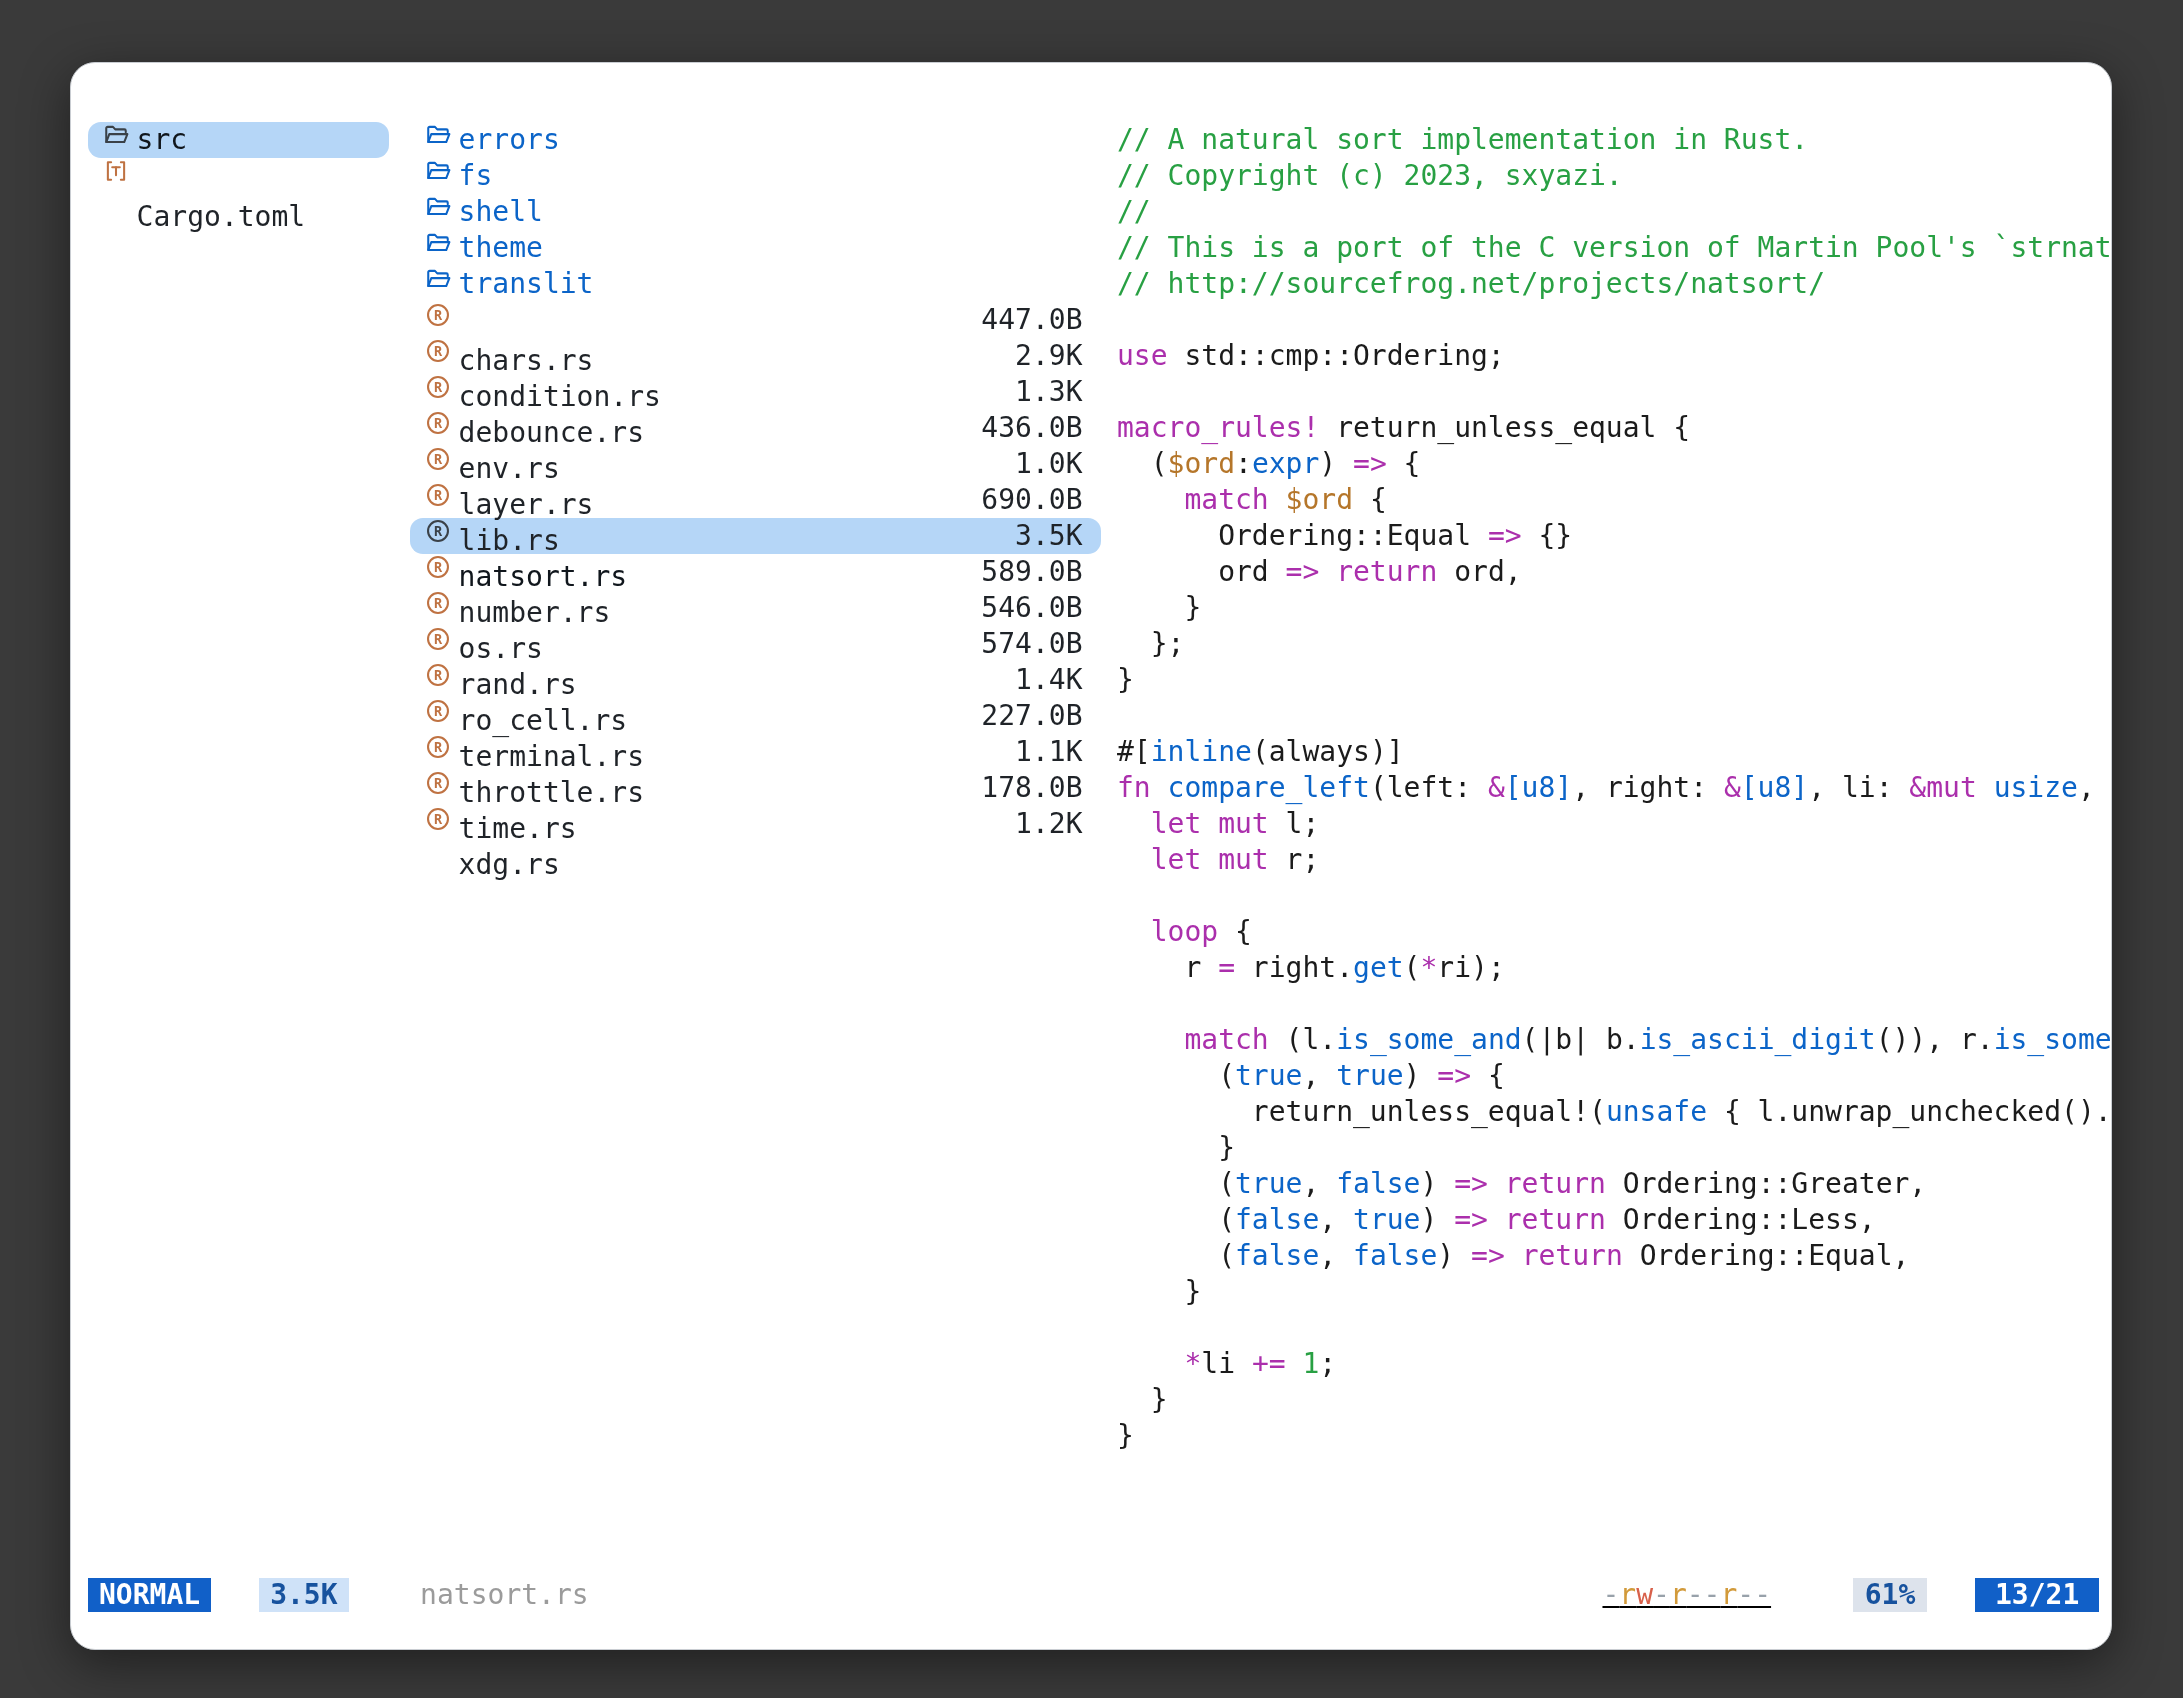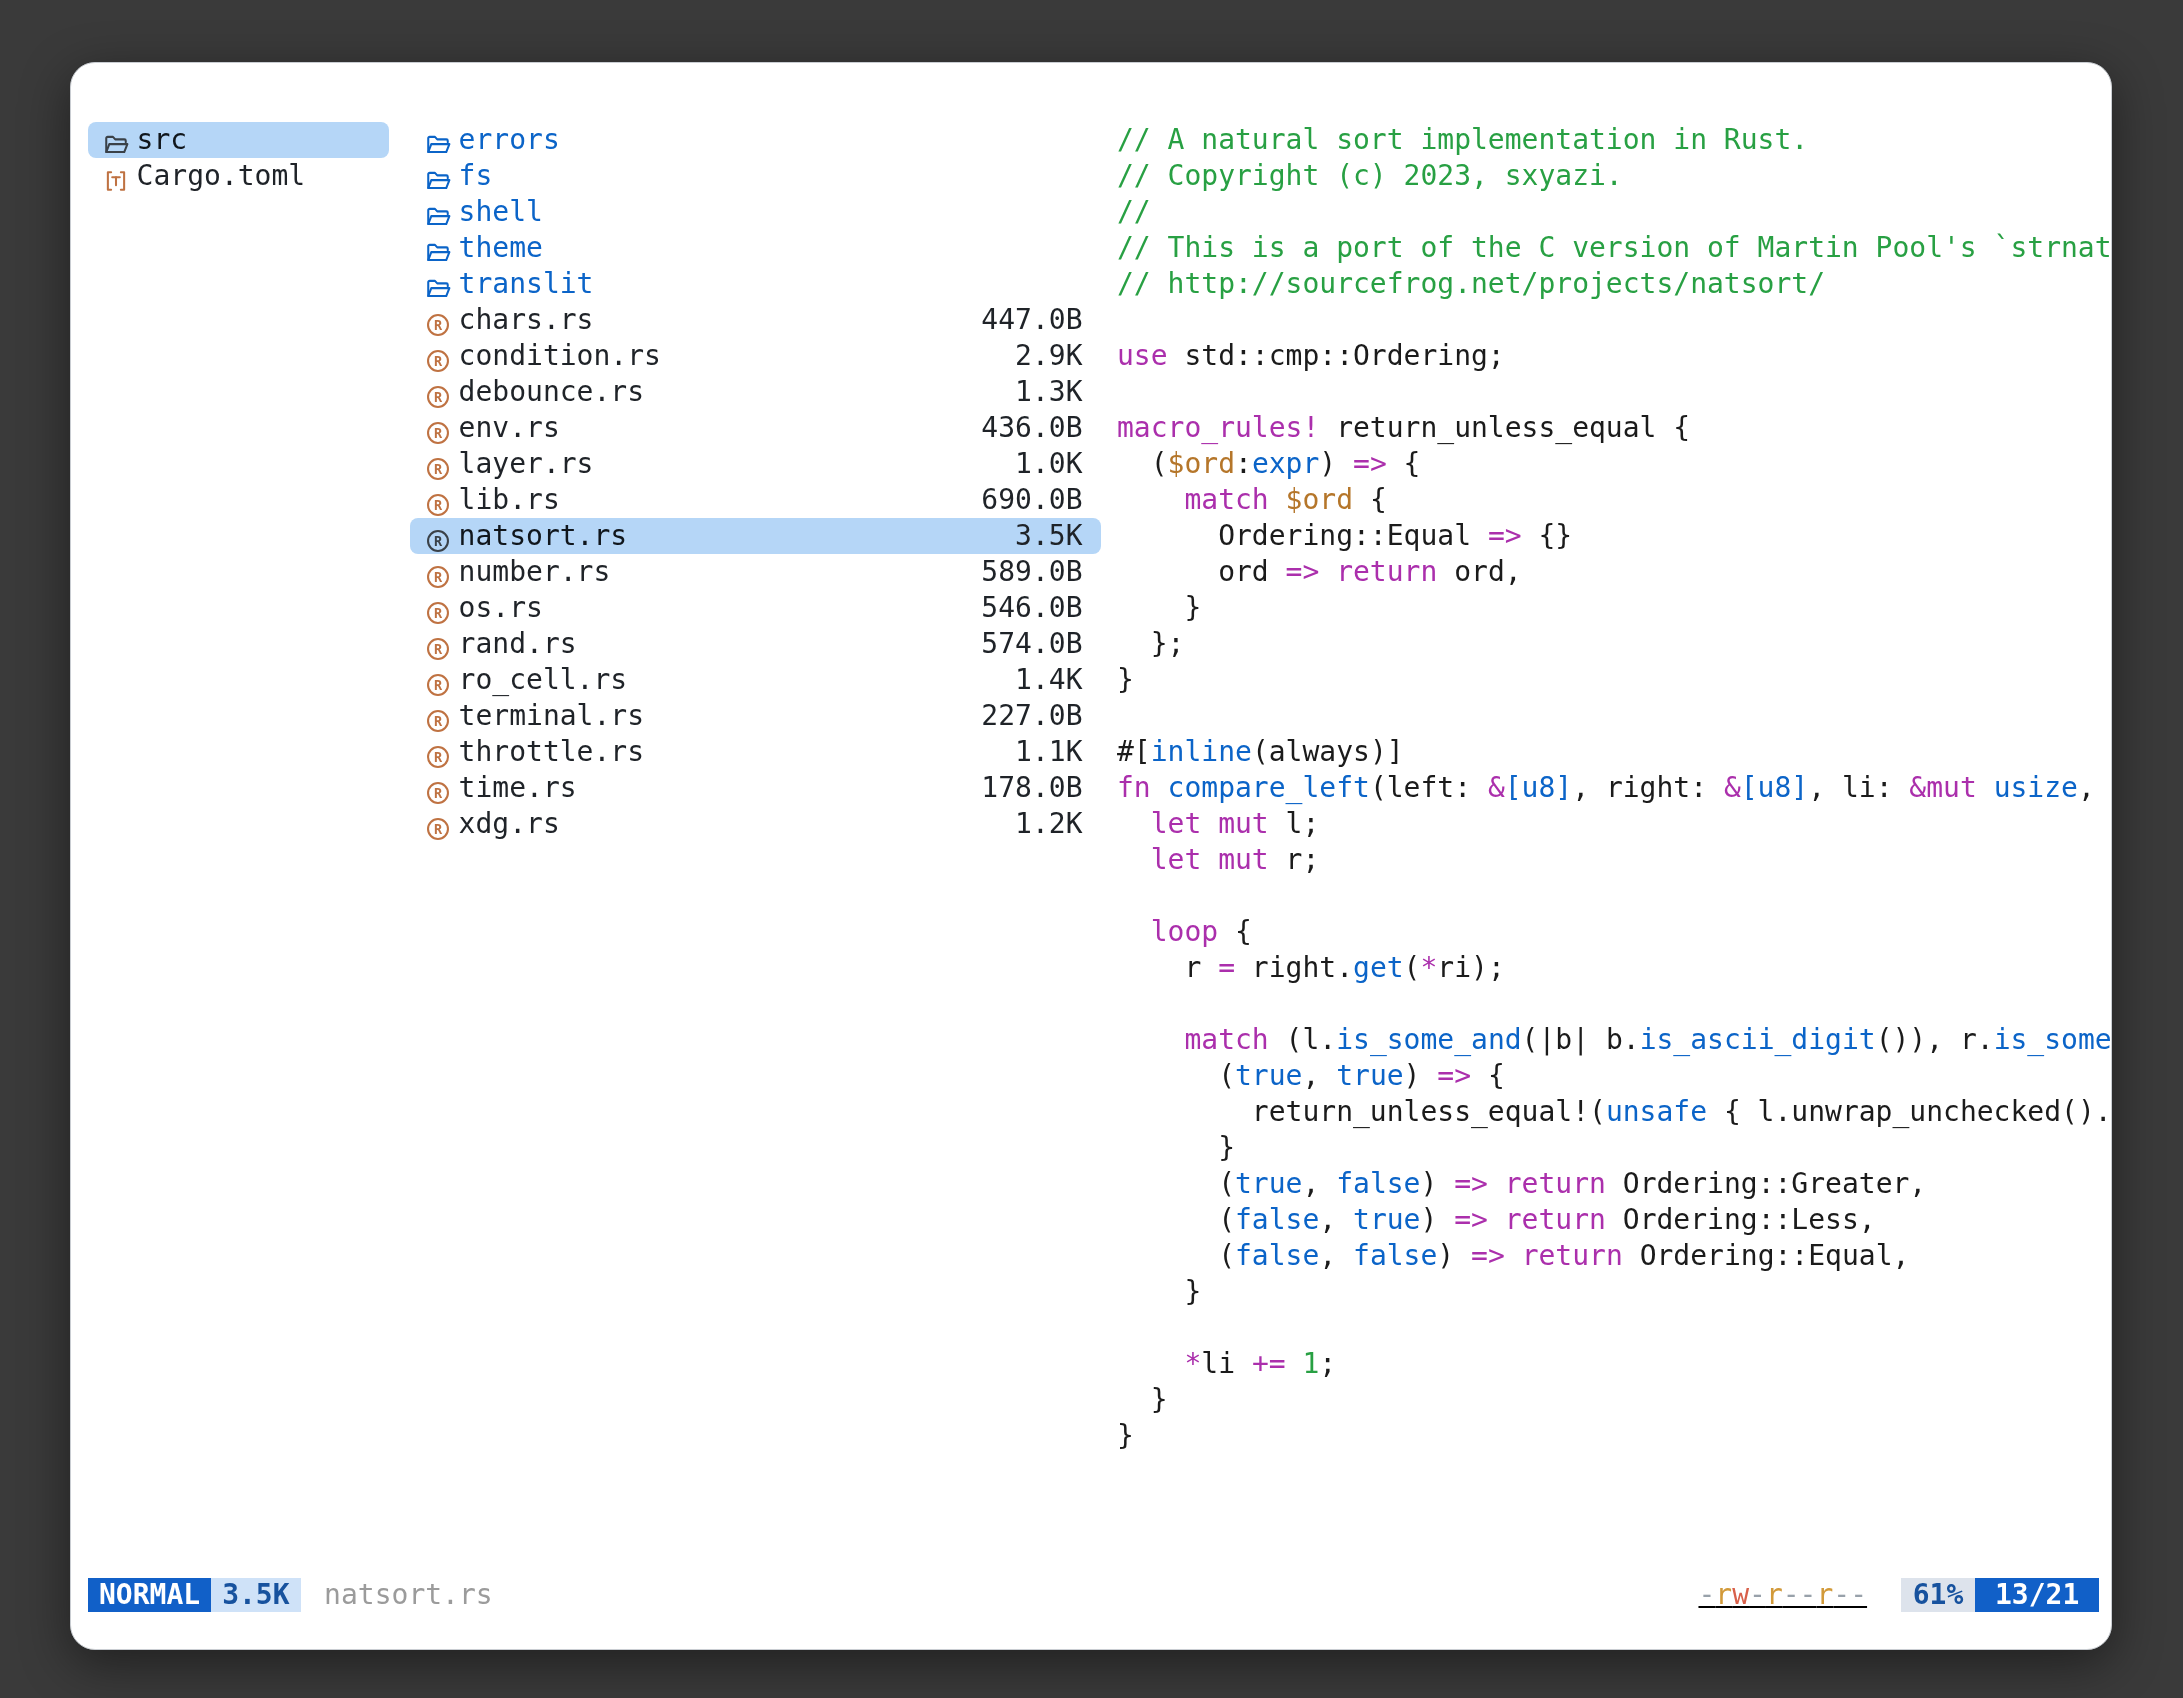--- a/index.html
+++ b/index.html
@@ -15,36 +15,36 @@
   *{margin:0;padding:0;box-sizing:border-box;}
   html,body{width:2183px;height:1698px;overflow:hidden;}
   body{background:var(--desktop-bg);font-family:"DejaVu Sans Mono",monospace;position:relative;}
   .window{position:absolute;left:70px;top:62px;width:2042px;height:1588px;
     background:var(--window-bg);border:1.7px solid var(--window-border);border-radius:25px;
     overflow:hidden;box-shadow:0 13.4px 50px rgba(0,0,0,.45);}
   .pane{position:absolute;top:59px;font-size:28px;line-height:36px;color:var(--syn-default);}
   .pane-parent{left:17px;width:301px;}
   .pane-current{left:339px;width:691px;}
   .pane-preview{left:1046px;width:996px;height:1440px;overflow:hidden;}
-  .row{display:flex;align-items:flex-end;height:36px;padding:0 18.5px 0 15px;border-radius:8px;}
+  .row{display:flex;align-items:flex-start;height:36px;padding:0 18.5px 0 15px;border-radius:13px;}
   .row .icon{width:26px;height:26px;margin-right:7.6px;flex:none;display:block;}
   .row .icon svg{width:100%;height:100%;display:block;}
   .row .name{white-space:pre;}
   .row .fsize{margin-left:auto;color:var(--text);}
   .row.dir .name,.row.dir .icon{color:var(--dir-blue);}
   .row.file .name{color:var(--text);margin-top:41px;}
   .row.file .icon{color:var(--rust-orange);}
   .row.selected{background:var(--sel-bg);}
   .row.selected .name{color:var(--sel-fg);}
   .row.selected .icon{color:var(--sel-icon);}
   .code-line{height:36px;line-height:36px;white-space:pre;font-size:28px;}
   .t-c{color:var(--syn-comment);text-align:center;} .t-k{color:var(--syn-keyword);} .t-b{color:var(--syn-blue);}
   .t-v{color:var(--syn-orange);text-align:right;} .t-n{color:var(--syn-number);} .t-d{color:var(--syn-default);}
   .statusbar{position:absolute;left:17px;right:11.7px;top:1515px;height:34px;
-    display:flex;align-items:center;font-size:28px;line-height:34px;}
+    display:flex;align-items:center;font-size:28px;line-height:34px;gap:48px;}
   .seg{height:34px;display:flex;align-items:center;}
   .mode-badge{background:var(--badge-blue);color:#fff;font-weight:bold;padding:0 11px;}
   .size-chip{background:var(--chip-blue-bg);color:var(--chip-blue-text);font-weight:bold;padding:0 11px;}
   .sb-filename{color:var(--filename-gray);margin-left:23.5px;}
   .sb-spacer{flex:1;}
   .perms{margin-right:34px;white-space:pre;text-decoration:underline;}
   .p-dim{color:var(--perm-dim);} .p-r{color:var(--perm-read);} .p-w{color:var(--perm-write);}
   .percent-chip{background:var(--chip-gray-bg);color:var(--chip-blue-text);font-weight:bold;padding:0 11.7px;}
   .pos-badge{background:var(--badge-blue);color:#fff;font-weight:bold;padding:0 20px;}
 </style>

